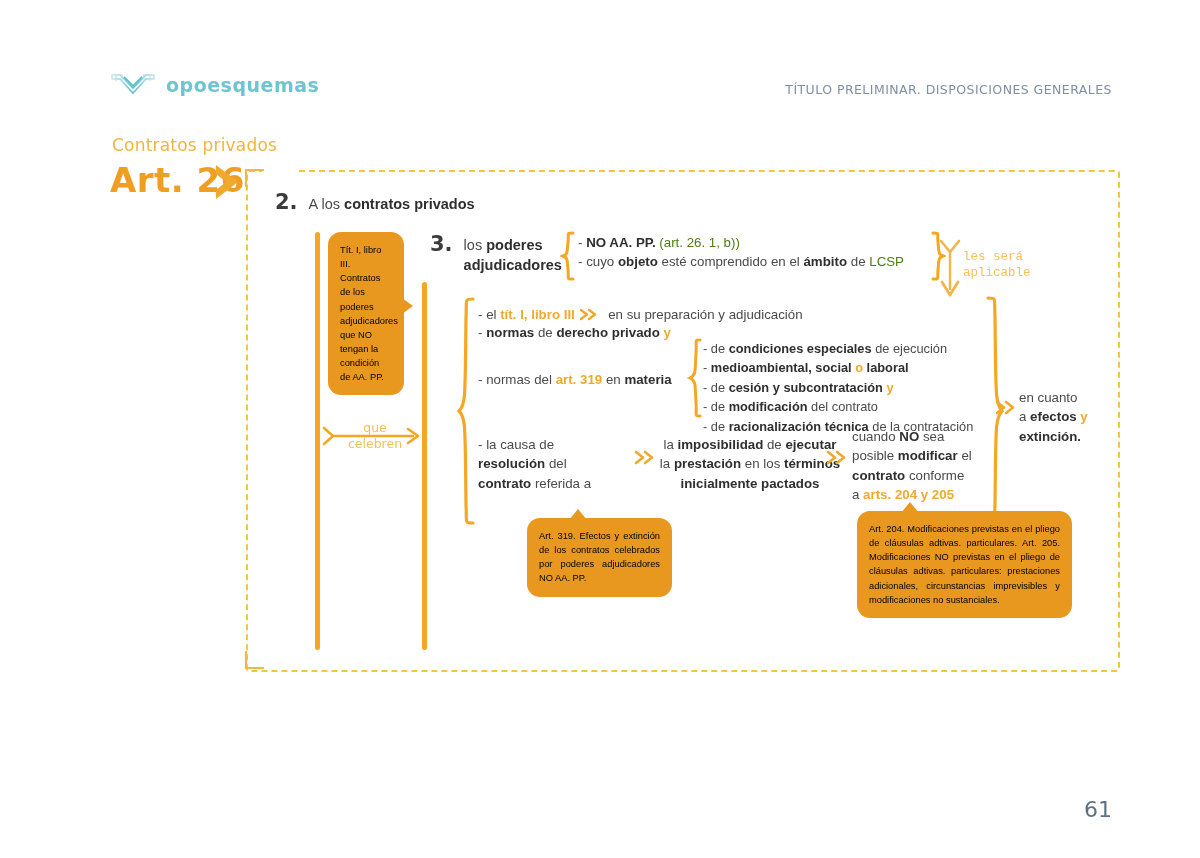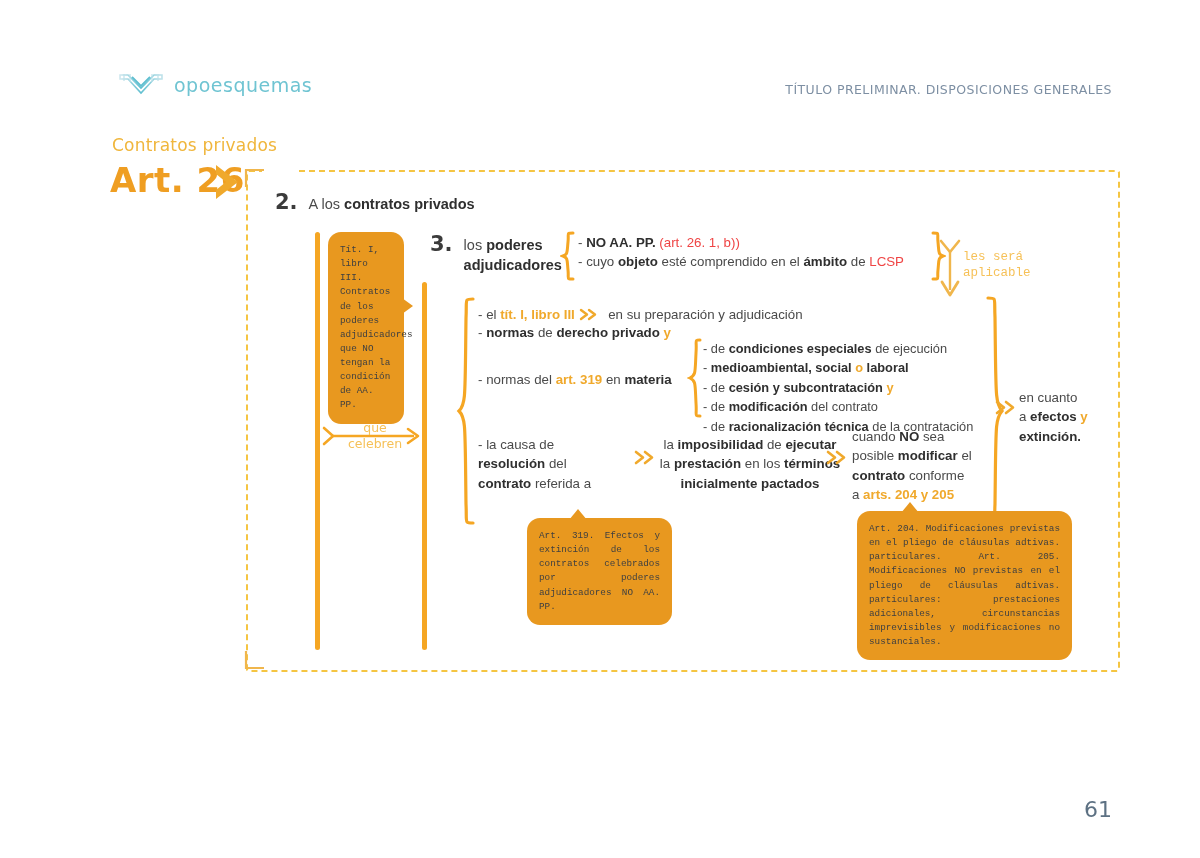--- a/index.html
+++ b/index.html
@@ -5,21 +5,21 @@
   html,body{margin:0;padding:0;}
   body{
     width:1200px;height:858px;background:#ffffff;
     font-family:"Liberation Sans", sans-serif;
     position:relative;overflow:hidden;
     -webkit-font-smoothing:antialiased;
   }
   .page{position:absolute;left:0;top:0;width:1200px;height:858px;}
 
   
-  .logo-wrap{position:absolute;left:118px;top:72px;display:flex;align-items:center;gap:10px;}
+  .logo-wrap{position:absolute;left:110px;top:72px;display:flex;align-items:center;gap:10px;font-weight:bold;}
   .logo-mark{width:46px;height:26px;}
   .logo-text{font-size:19px;color:#6fc4d2;letter-spacing:.5px;font-family:"DejaVu Sans", sans-serif;}
   .header-title{
     position:absolute;right:88px;top:82px;
     font-size:12.5px;letter-spacing:.45px;color:#7d8fa3;
     font-family:"DejaVu Sans", sans-serif;
   }
 
   
   .sec-title{
@@ -43,29 +43,29 @@
 
   
   .num{font-size:21px;font-weight:bold;color:#3b3b3b;font-family:"DejaVu Sans", sans-serif;}
   .item2{position:absolute;left:275px;top:190px;display:flex;align-items:baseline;gap:11px;}
   .item2 .txt{font-size:14.5px;color:#4a4a4a;}
   .item3{position:absolute;left:430px;top:232px;display:flex;align-items:flex-start;gap:11px;}
   .item3 .txt{font-size:14.5px;color:#4a4a4a;line-height:1.38;padding-top:3px;}
 
   b{font-weight:bold;color:#2f2f2f;}
   .or{color:#f0a92c;font-weight:bold;}
-  .or-n{color:#ef4444;}
+  .or-n{color:#4d7c0f;}
 
   
   .vbar{position:absolute;width:5px;background:#f5a623;border-radius:3px;}
 
   
   .tip{
-    position:absolute;background:#e8981f;border-radius:13px;color:#404040;
-    font-family:Liberation Mono, monospace;
+    position:absolute;background:#e8981f;border-radius:13px;color:#000000;
+    font-family:Liberation Sans, sans-serif;
   }
   .tip .tip-body{padding:11px 12px;font-size:9.3px;line-height:1.52;}
   .tip-l{position:absolute;}
   .tail-r{position:absolute;right:-9px;width:0;height:0;
     border-top:8px solid transparent;border-bottom:8px solid transparent;border-left:11px solid #e8981f;}
   .tail-up{position:absolute;top:-9px;width:0;height:0;
     border-left:9px solid transparent;border-right:9px solid transparent;border-bottom:11px solid #e8981f;}
 
   
   .tb{position:absolute;font-size:13.3px;color:#4a4a4a;line-height:1.45;}

